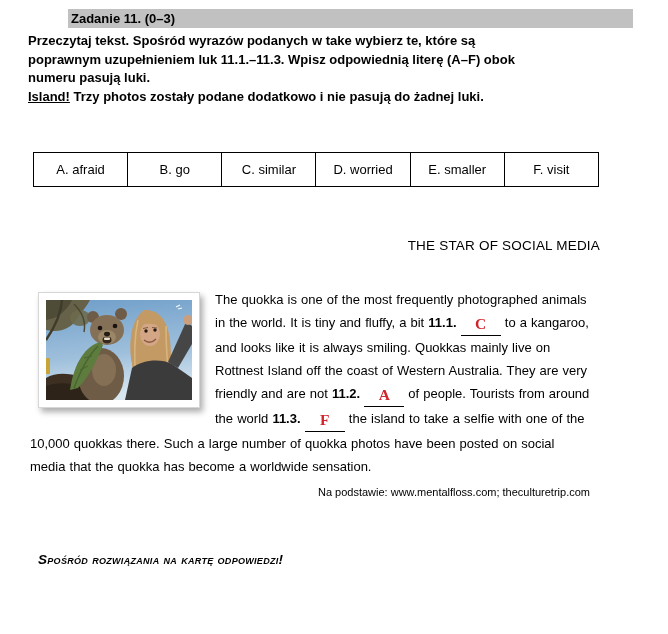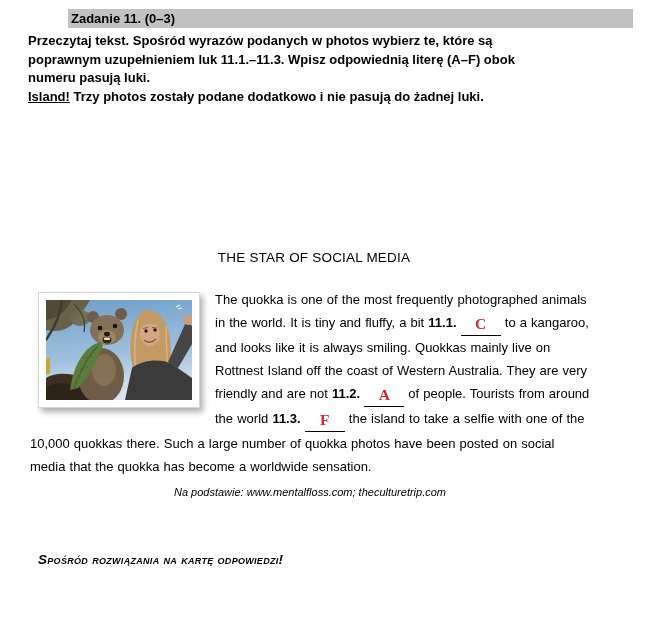--- a/index.html
+++ b/index.html
@@ -12,63 +12,75 @@
 
   .instructions{position:absolute;left:28px;top:32px;width:585px;
     font-size:13px;font-weight:bold;line-height:18.7px;}
   .note-label{text-decoration:underline;}
 
   .word-bank{position:absolute;left:33px;top:152px;width:566px;
     border-collapse:collapse;table-layout:fixed;}
   .word-bank td{border:1px solid #000;height:31px;text-align:center;
     vertical-align:middle;font-size:13px;}
 
-  .reading-title{position:absolute;left:28px;top:250px;width:572px;
-    text-align:center;font-size:13.5px;letter-spacing:0.2px;}
+  .reading-title{position:absolute;left:28px;top:238px;width:572px;
+    text-align:right;font-size:13.5px;letter-spacing:0.2px;}
 
   .reading{position:absolute;left:30px;top:288px;width:562px;
     font-size:13px;line-height:23px;word-spacing:0.5px;}
   .photo-frame{float:left;width:146px;height:100px;padding:7px;background:#fff;
     border:1px solid #d6d6d6;box-shadow:3px 4px 6px rgba(0,0,0,0.32);
     margin:4px 15px 6px 8px;}
   .photo-frame svg{display:block;width:146px;height:100px;}
 
   .gap-num{font-weight:bold;}
   .blank{display:inline-block;width:40px;height:17px;line-height:14px;
     border-bottom:1.5px solid #000;text-align:center;vertical-align:-3px;}
   .ans{color:var(--answer-red,#d0252d);font-family:"Liberation Serif","DejaVu Serif",serif;
     font-weight:bold;font-size:15.5px;position:relative;top:-1px;}
 
   .source{position:absolute;left:30px;top:486px;width:560px;
-    text-align:center;font-size:11px;font-style:italic;}
+    text-align:right;font-size:11px;}
 
   .transfer{position:absolute;left:38px;top:552px;font-size:13.5px;font-weight:bold;
     font-style:italic;font-variant:small-caps;letter-spacing:0.3px;}
 </style>
 </head>
 <body>
 
 <div class="page">
 
   <div class="task-header">
     <span>Zadanie 11. (0–3)</span>
   </div>
 
   <div class="instructions">
     <div id="instruction-lines">
-        <div>Przeczytaj tekst. Spośród wyrazów podanych w photos wybierz te, które są</div>
+        <div>Przeczytaj tekst. Spośród wyrazów podanych w take wybierz te, które są</div>
         <div>poprawnym uzupełnieniem luk 11.1.–11.3. Wpisz odpowiednią literę (A–F) obok</div>
         <div>numeru pasują luki.</div>
       </div>
     <div>
       <span class="note-label">Island!</span>
       <span>Trzy photos zostały podane dodatkowo i nie pasują do żadnej luki.</span>
     </div>
   </div>
 
+  <table class="word-bank">
+    <tbody>
+        <tr id="word-bank-row">
+          <td>A. afraid</td>
+          <td>B. go</td>
+          <td>C. similar</td>
+          <td>D. worried</td>
+          <td>E. smaller</td>
+          <td>F. visit</td>
+        </tr>
+      </tbody>
+  </table>
 
   <div class="reading-title">THE STAR OF SOCIAL MEDIA</div>
 
   <div class="reading">
     <div class="photo-frame" title="Selfie of a smiling woman with a quokka holding a green leaf">
       <svg viewBox="0 0 146 100" xmlns="http://www.w3.org/2000/svg">
         <defs>
           <linearGradient id="sky" x1="0" y1="0" x2="0.15" y2="1">
             <stop offset="0" stop-color="#6f9ec9"></stop>
             <stop offset="0.6" stop-color="#9fc0dc"></stop>

